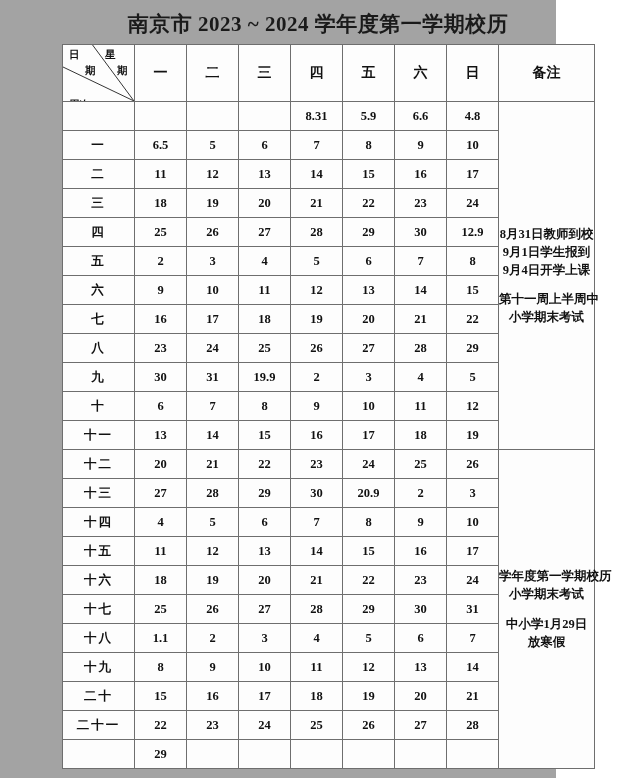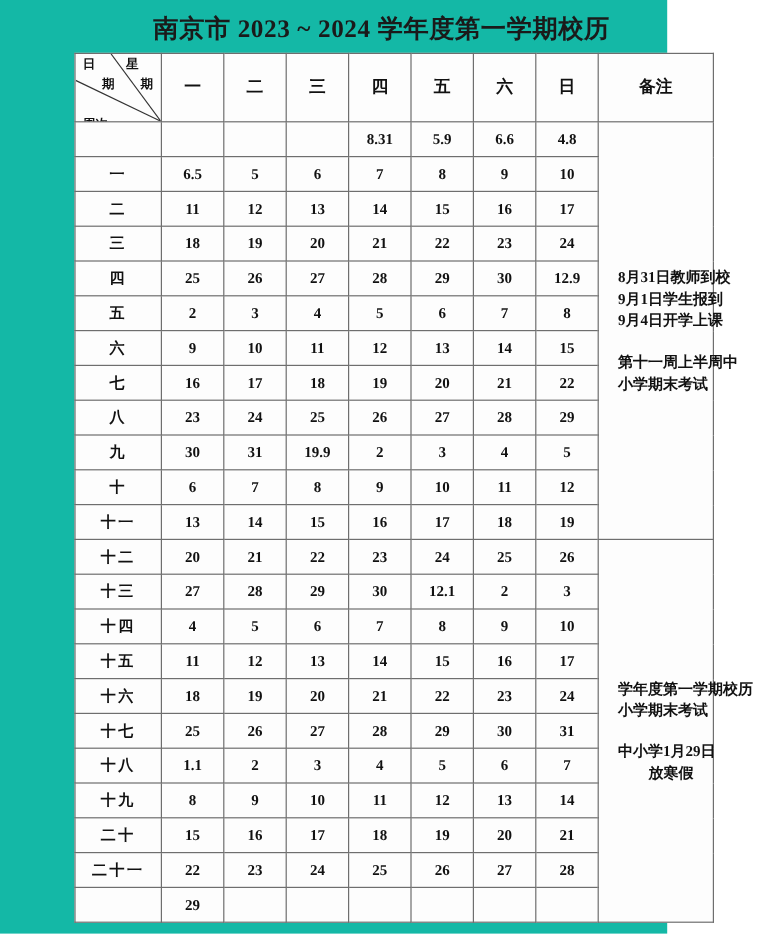--- a/index.html
+++ b/index.html
@@ -13,21 +13,21 @@
     font-family: "Liberation Serif", "DejaVu Serif", serif;
     color: #1a1a1a;
     overflow: hidden;
     position: relative;
   }
 
   #page {
     position: relative;
     width: 556px;
     height: 778px;
-    background: #14b8a6;
+    background: #a3a3a3;
     text-decoration: underline;
   }
 
   #title {
     position: absolute;
     left: 0;
     top: 10px;
     width: 636px;
     text-align: center;
     font-size: 21px;
@@ -116,25 +116,24 @@
 
   td.notecell {
     vertical-align: middle;
     text-align: left;
     padding: 0 6px;
     font-size: 11.5px;
     font-weight: bold;
     line-height: 1.45;
   }
   td.notecell .nblock {
-    margin: 16px;
+    margin: 0;
   }
   td.notecell .nblock + .nblock {
     margin-top: 11px;
-    text-align: right;
   }
   td.notecell .nline {
     white-space: nowrap;
   }
 </style>
 </head>
 <body>
 
 <div id="page">
 
@@ -325,21 +324,21 @@
                 <div class="nline">放寒假</div>
               </div>
             </td>
           </tr>
           <tr>
             <td class="weeklbl">十三</td>
             <td class="daycell">27</td>
             <td class="daycell">28</td>
             <td class="daycell">29</td>
             <td class="daycell">30</td>
-            <td class="daycell">12.1</td>
+            <td class="daycell">20.9</td>
             <td class="daycell">2</td>
             <td class="daycell">3</td>
           </tr>
           <tr>
             <td class="weeklbl">十四</td>
             <td class="daycell">4</td>
             <td class="daycell">5</td>
             <td class="daycell">6</td>
             <td class="daycell">7</td>
             <td class="daycell">8</td>

